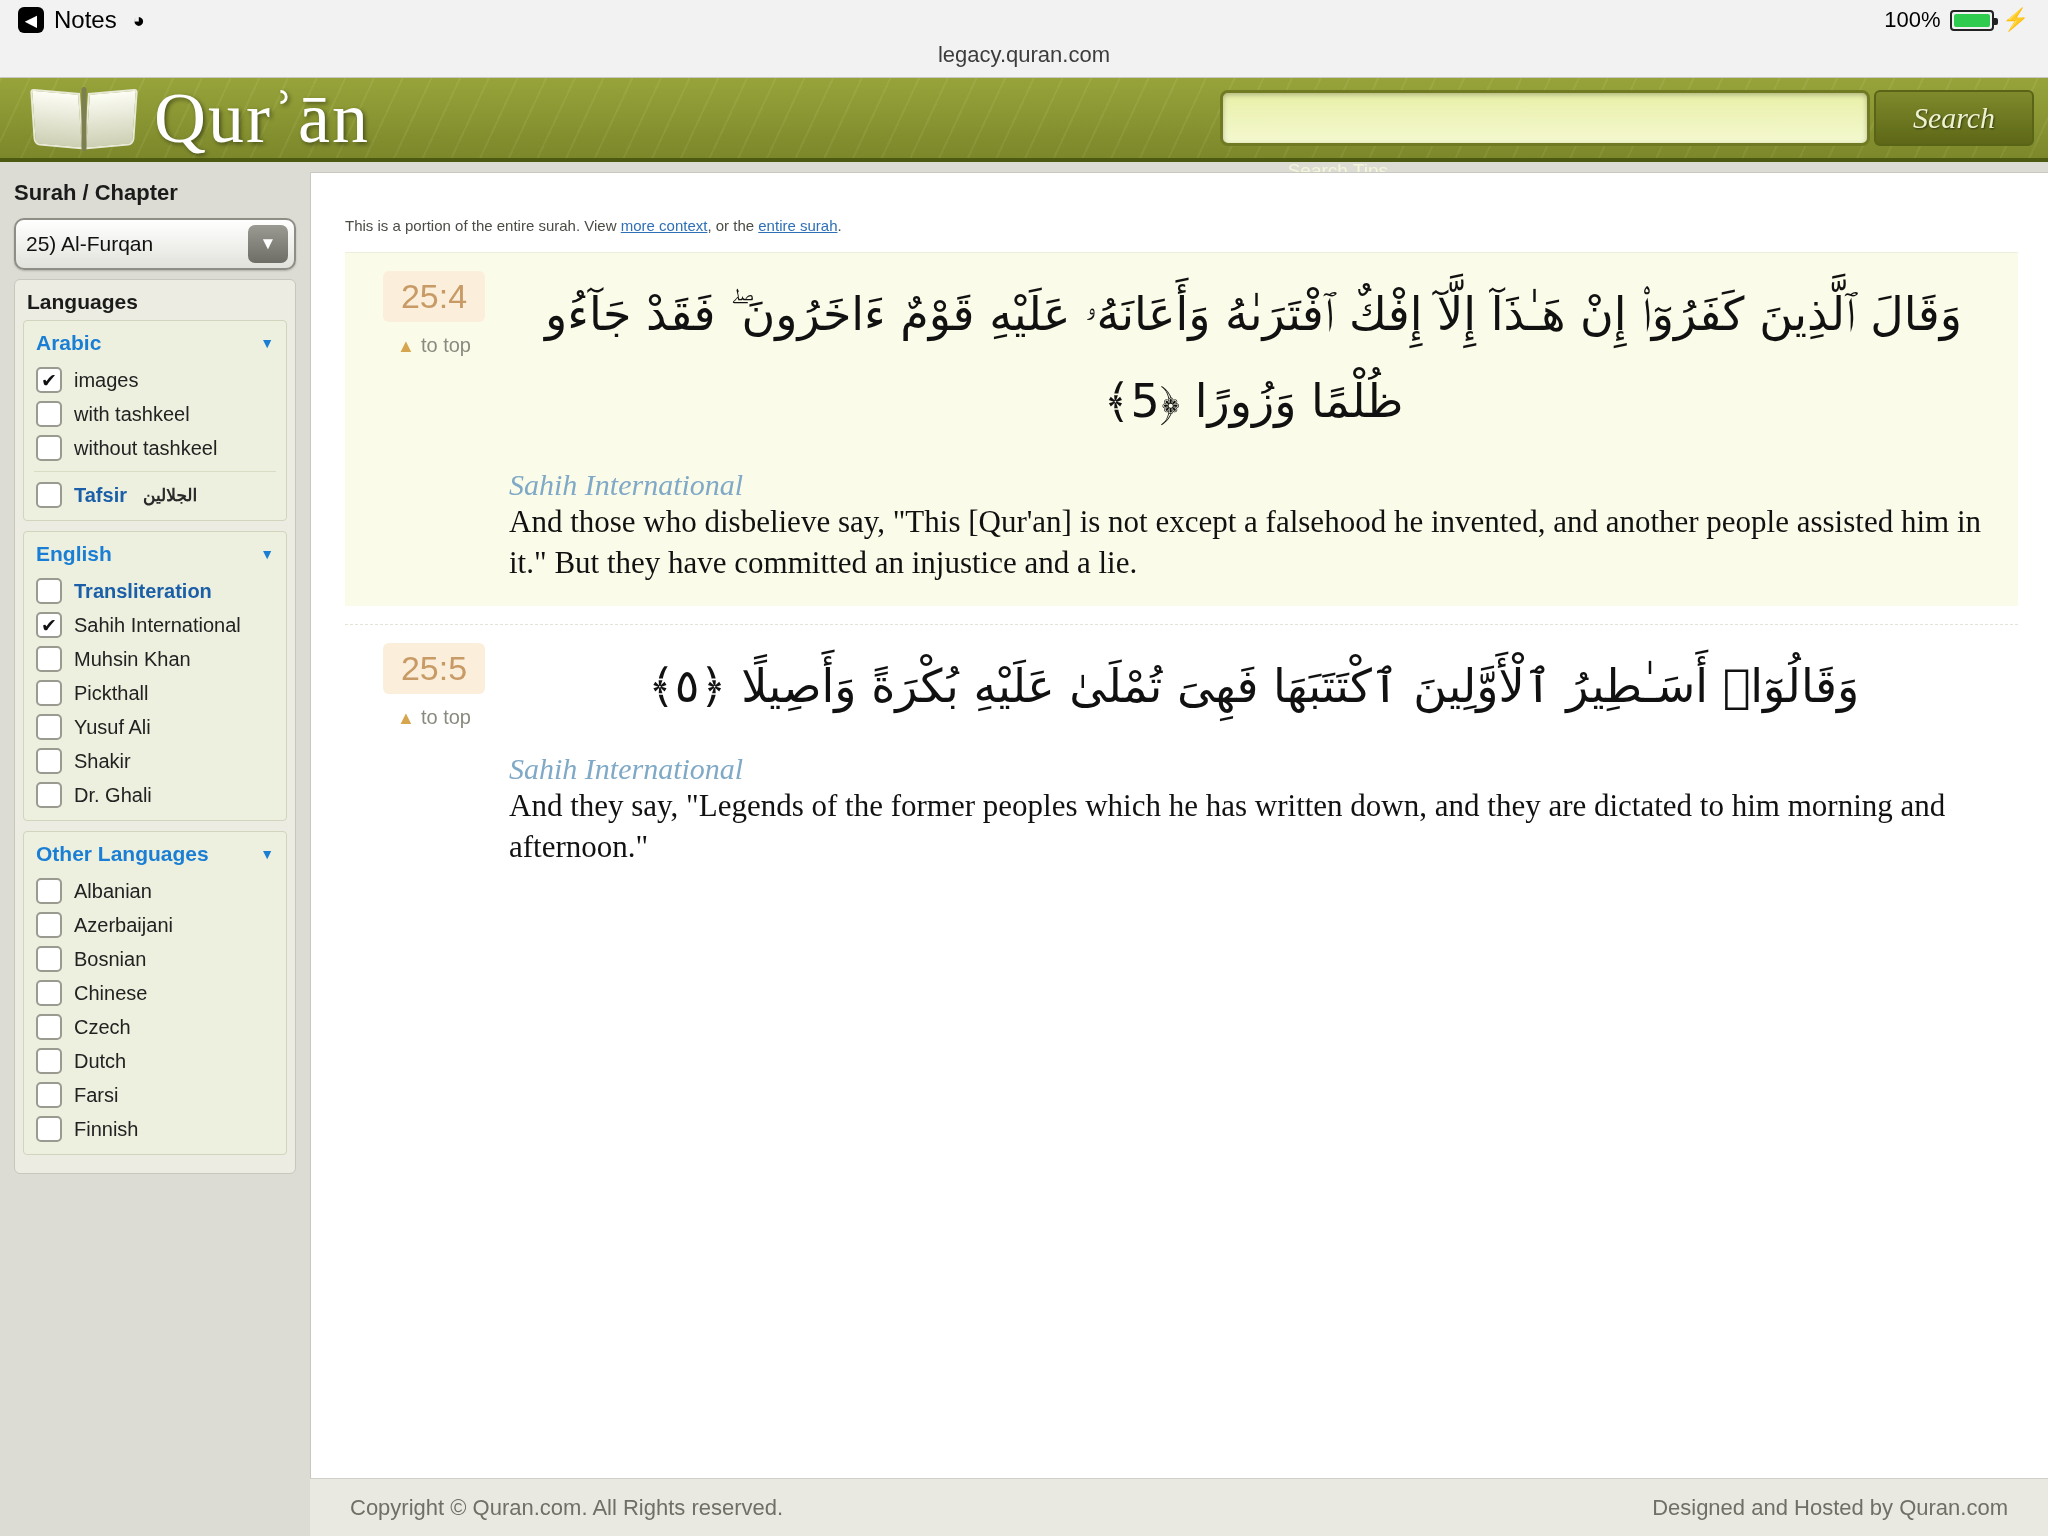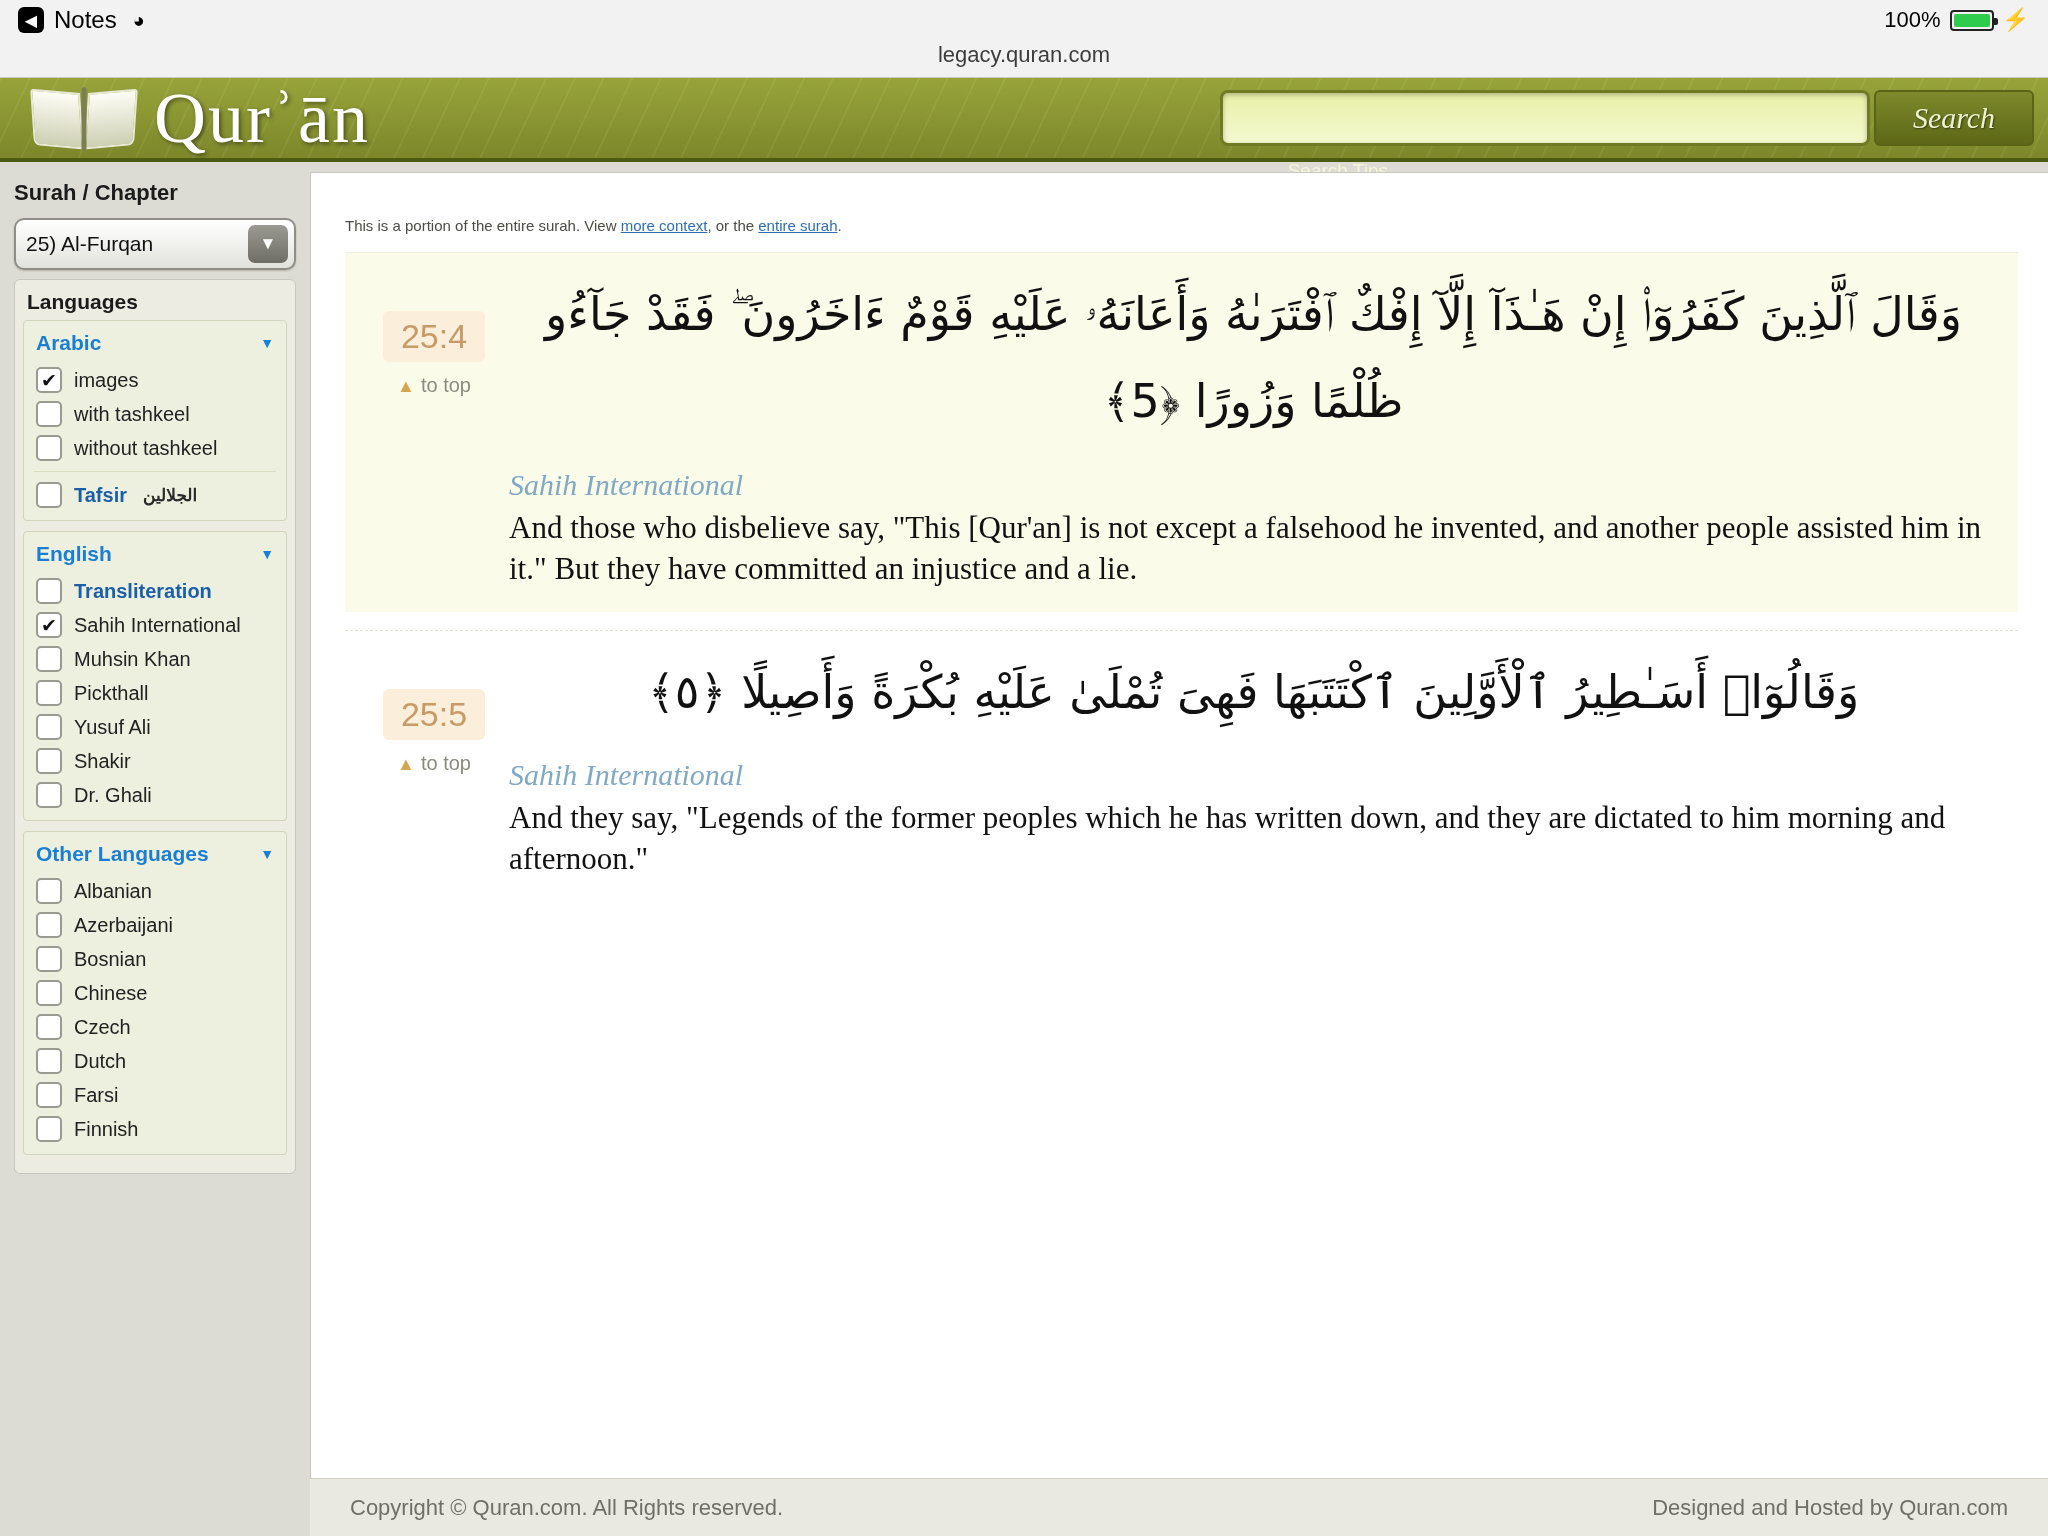--- a/index.html
+++ b/index.html
@@ -204,37 +204,37 @@
   .verse {
     margin-top: 18px;
     background: #fbfbe9;
     border-top: 1px solid #eeeedc;
     display: flex; padding: 18px 20px 22px 14px;
   }
   .verse.alt { background: #ffffff; border-top: 1px dashed #e3e3d6; }
   .vnum-col { width: 150px; flex: 0 0 150px; text-align: center; }
   .vnum {
     display: inline-block; background: #fbeedb; color: #c79a66;
-    font-size: 34px; border-radius: 6px; padding: 6px 18px; margin-top: 40px;
+    font-size: 34px; border-radius: 6px; padding: 6px 18px;
   }
   .totop { margin-top: 12px; font-size: 20px; color: #8a8a80; }
   .totop .arrowup { color: #d6a64e; font-size: 18px; margin-right: 6px; }
   .vbody { flex: 1; }
   .arabic {
     direction: rtl; text-align: center;
     font-family: "DejaVu Sans", "Liberation Serif", serif;
     font-size: 46px; line-height: 1.9; color: #111;
   }
   .translator {
     font-family: "Liberation Serif", serif; font-style: italic;
     font-size: 30px; color: #7fa9c6; margin-top: 22px;
   }
   .trans-text {
     font-family: "Liberation Serif", serif;
-    font-size: 31px; line-height: 1.32; color: #111; margin-top: 6px;
+    font-size: 31px; line-height: 1.32; color: #111; 
   }
 
   .footer {
     position: absolute; left: 310px; right: 0; bottom: 0; height: 58px;
     background: #e9e9e1; border-top: 1px solid #cfcfc7;
     display: flex; align-items: center; justify-content: space-between;
     padding: 0 40px; font-size: 22px; color: #6f6f66;
   }
 </style>
 </head>

